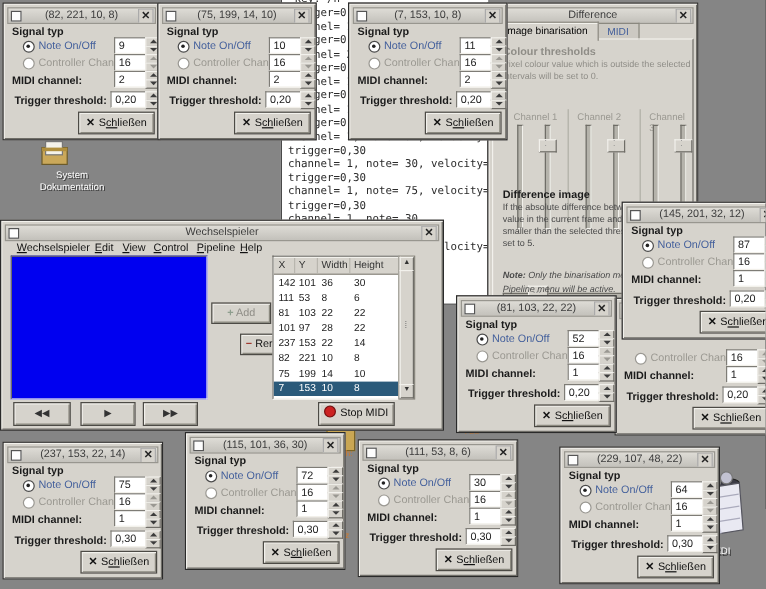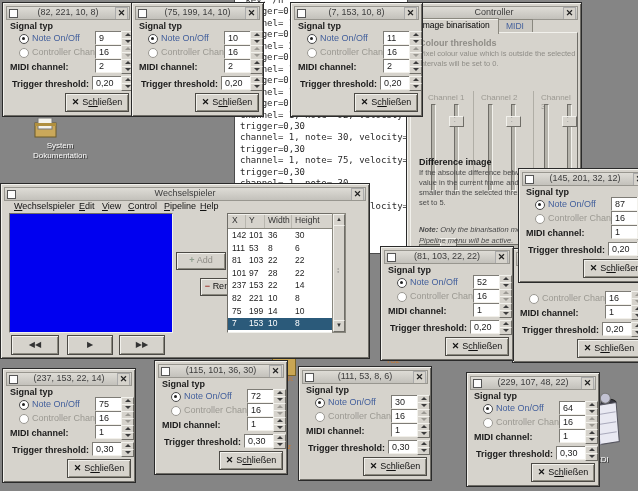--- a/index.html
+++ b/index.html
@@ -225,26 +225,27 @@
         </div>
     </div>
     <div id="vscroll">
       <span class="sarr" style="top:0">▲</span>
       <div id="sthumb"></div>
       <span class="sarr" style="bottom:0">▼</span>
     </div>
     <div class="btn transport" style="left:10px;width:46px"><span>◀◀</span></div>
     <div class="btn transport" style="left:66px;width:44px"><span>▶</span></div>
     <div class="btn transport" style="left:118px;width:44px"><span>▶▶</span></div>
+    <div class="btn" id="stopbtn"><span class="reddot"></span><span>Stop MIDI</span></div>
   </div>
 
   <div class="win" id="prefs">
     <div class="titlebar">
       <span class="ticon"></span>
-      <span>Controller</span>
+      <span>Difference</span>
       <span class="tclose">✕</span>
     </div>
     <div class="tab" id="tab1">Image binarisation</div>
     <div class="tab" id="tab2">MIDI</div>
     <div id="prefpanel">
       <div class="phead disab" style="left:8px;top:5px">Colour thresholds</div>
       <div class="ptext" style="left:8px;top:16px">Pixel colour value which is outside the selected</div>
       <div class="ptext" style="left:8px;top:26px">intervals will be set to 0.</div>
       <span class="chlabel" style="left:17px">Channel 1</span>
       <span class="chlabel" style="left:70px">Channel 2</span>

